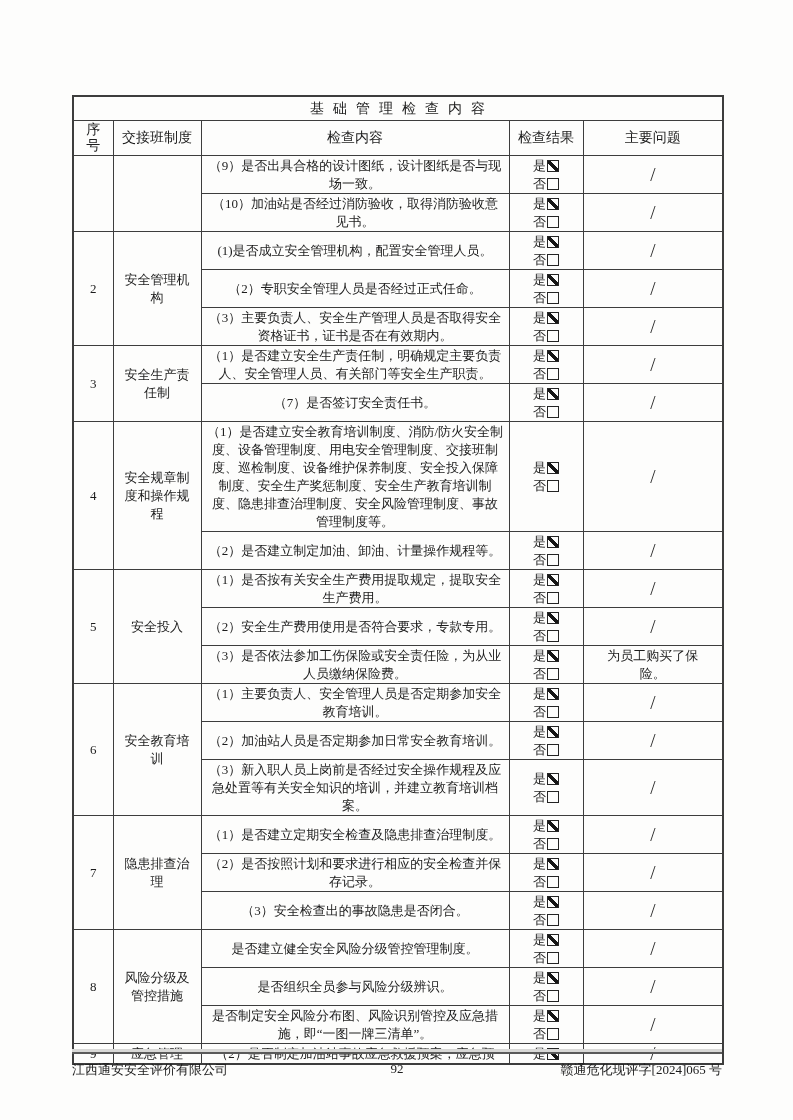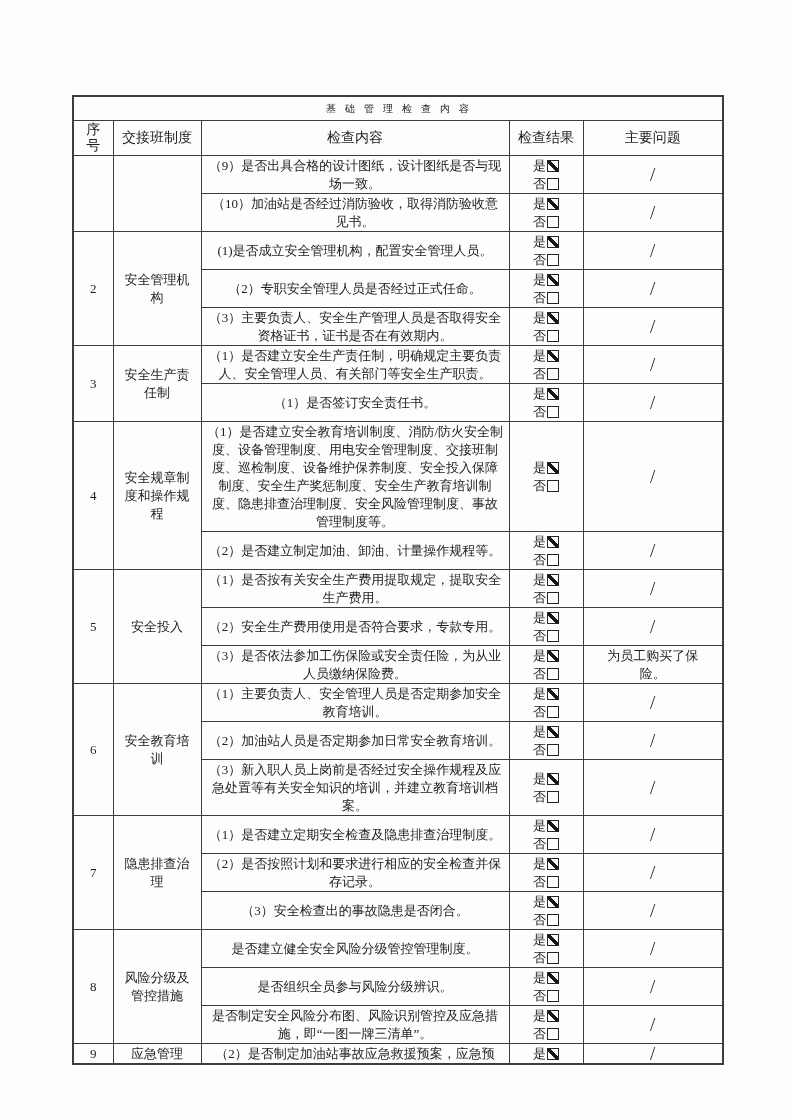--- a/index.html
+++ b/index.html
@@ -31,21 +31,21 @@
   }
   .main-table th, .main-table td {
     border:1px solid #3d3d3d;
     font-weight:normal;
     font-size:13px;
     line-height:18px;
     vertical-align:middle;
     overflow:hidden;
   }
   th.band {
-    height:21px; font-size:10px;
+    height:21px; font-size:14px;
     letter-spacing:9px; padding-left:9px;
     text-align:center;
   }
   tr.cols th { height:34px; font-size:14px; text-align:center; padding:0 2px; }
   tr.cols th.c-num { line-height:16px; padding:0 10px; }
 
   td.serial-cell  { text-align:center; padding:0 4px; }
   td.project-cell { text-align:center; padding:0 11px; }
   td.content-cell { text-align:center; padding:0.5px 5px; }
   td.result-cell  { text-align:center; padding:0.5px 0; }
@@ -192,21 +192,21 @@
               <span class="cb checked"></span>
             </div>
             <div class="res-line">
               <span class="res-label">否</span>
               <span class="cb"></span>
             </div>
           </td>
           <td class="problem-cell slash">/</td>
         </tr>
         <tr>
-          <td class="content-cell">（1）是否签订安全责任书。</td>
+          <td class="content-cell">（7）是否签订安全责任书。</td>
           <td class="result-cell">
             <div class="res-line">
               <span class="res-label">是</span>
               <span class="cb checked"></span>
             </div>
             <div class="res-line">
               <span class="res-label">否</span>
               <span class="cb"></span>
             </div>
           </td>
@@ -426,14 +426,19 @@
             <div class="res-line">
               <span class="res-label">是</span>
               <span class="cb checked"></span>
             </div>
           </td>
           <td class="problem-cell slash">/</td>
         </tr>
       </tbody>
   </table>
 
+  <div class="doc-footer">
+    <span>江西通安安全评价有限公司</span>
+    <span class="footer-center">92</span>
+    <span>赣通危化现评字[2024]065 号</span>
+  </div>
 
 </div>
 
 </body></html>

